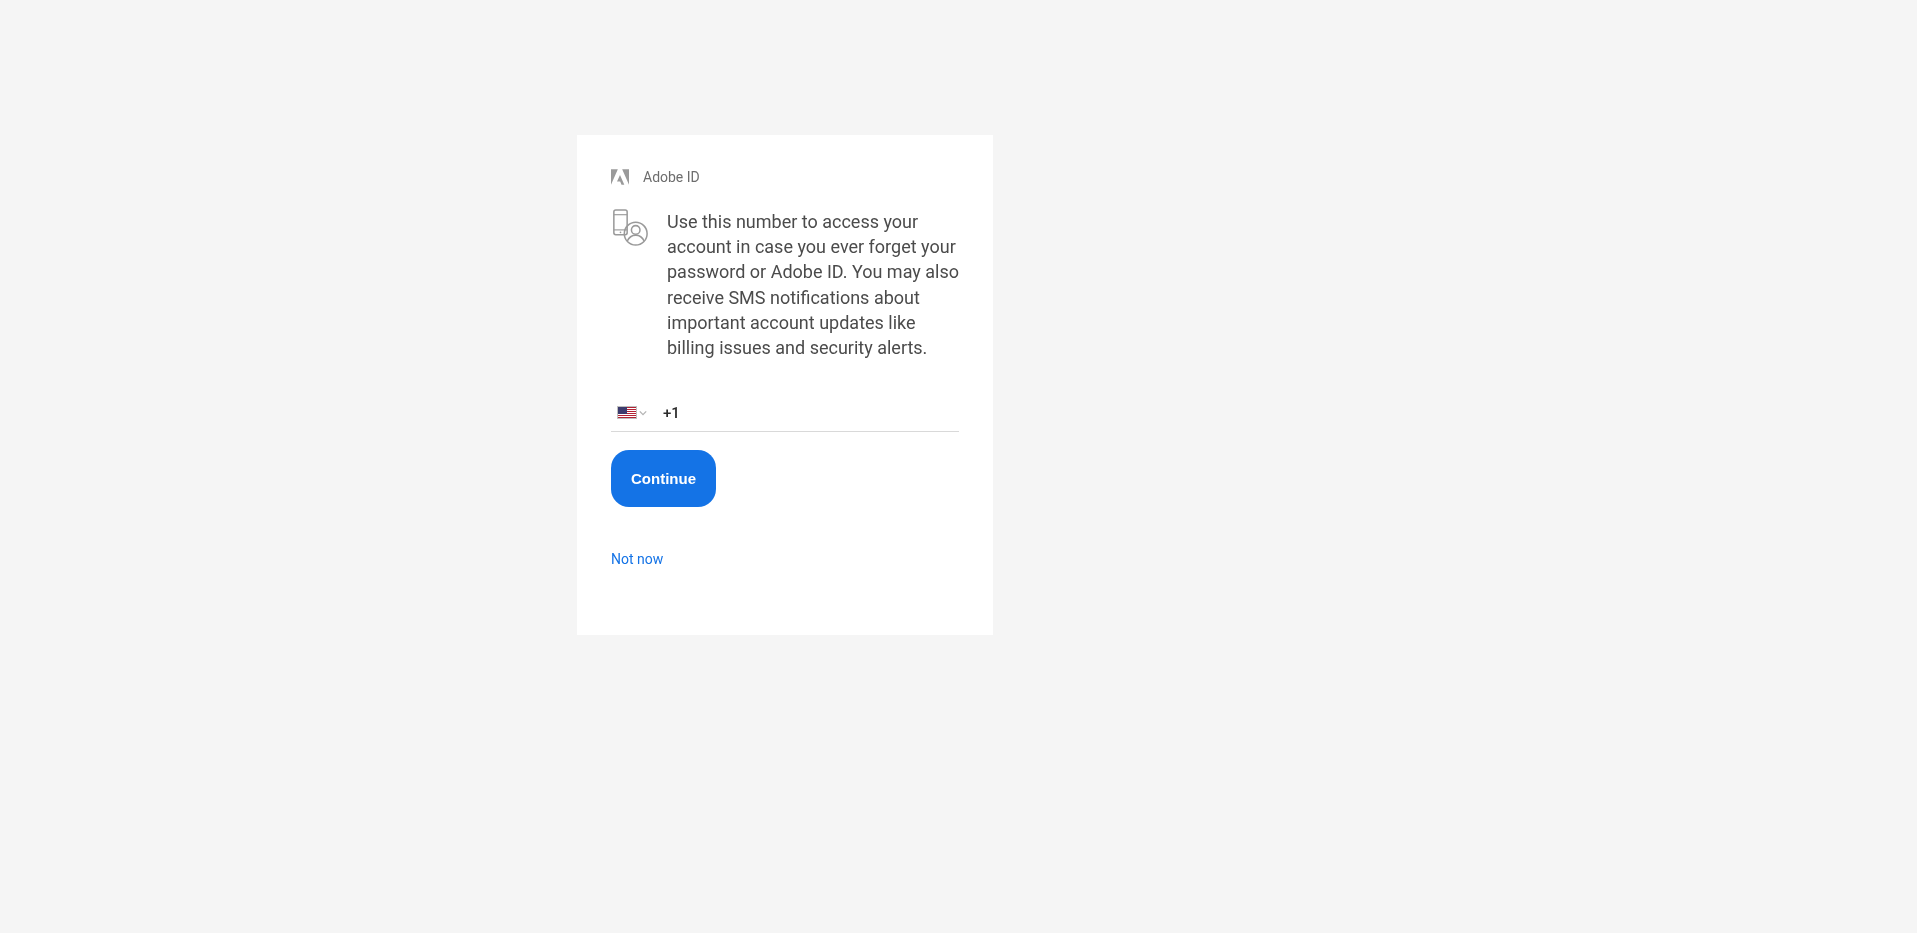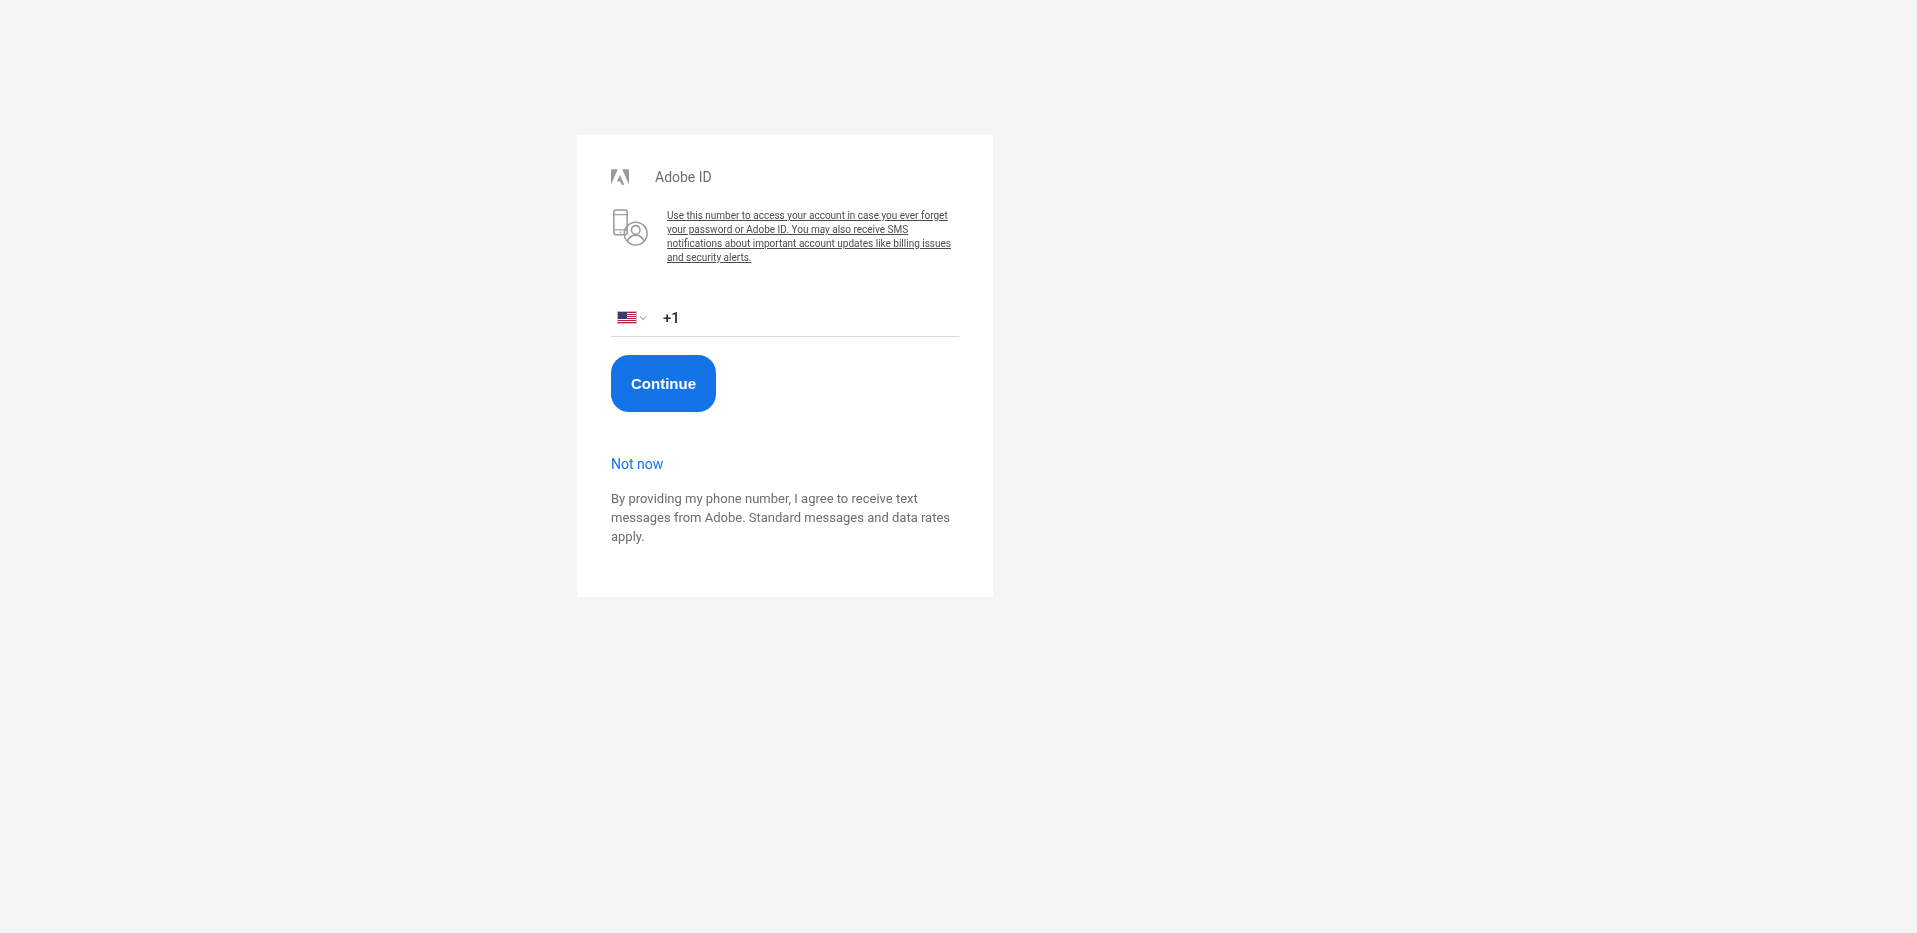--- a/index.html
+++ b/index.html
@@ -15,21 +15,21 @@
     position: absolute;
     left: 577px;
     top: 135px;
     width: 416px;
     background: #ffffff;
     padding: 34px 34px 50px 34px;
   }
   .brand-row {
     display: flex;
     align-items: center;
-    gap: 26px;
+    gap: 14px;
     margin-bottom: 24px;
     text-align: center;
   }
   .brand-logo {
     width: 18px;
     height: 16px;
     display: block;
   }
   .brand-label {
     font-size: 14px;
@@ -46,24 +46,23 @@
     align-items: flex-start;
     gap: 18px;
     margin-bottom: 36px;
   }
   .desc-icon {
     flex: 0 0 auto;
     width: 38px;
     height: 38px;
   }
   .desc-text {
-    font-size: 10px;
+    font-size: 18px;
     line-height: 1.4;
     color: #4b4b4b;
-    text-decoration: underline;
   }
   .phone-row {
     display: flex;
     align-items: center;
     gap: 8px;
     border-bottom: 1px solid #d9d9d9;
     padding: 6px 0 8px 6px;
     margin-bottom: 18px;
   }
   .flag-btn {
@@ -189,15 +188,14 @@
     <span class="code">+1</span>
     <input class="phone-input" type="tel" value="" style="">
   </div>
 
   <button class="continue-btn" type="button">Continue</button>
 
   <div>
     <a class="not-now" href="#">Not now</a>
   </div>
 
-  <p class="legal">By providing my phone number, I agree to receive text messages from Adobe. Standard messages and data rates apply.</p>
 
 </div>
 
 </body></html>

